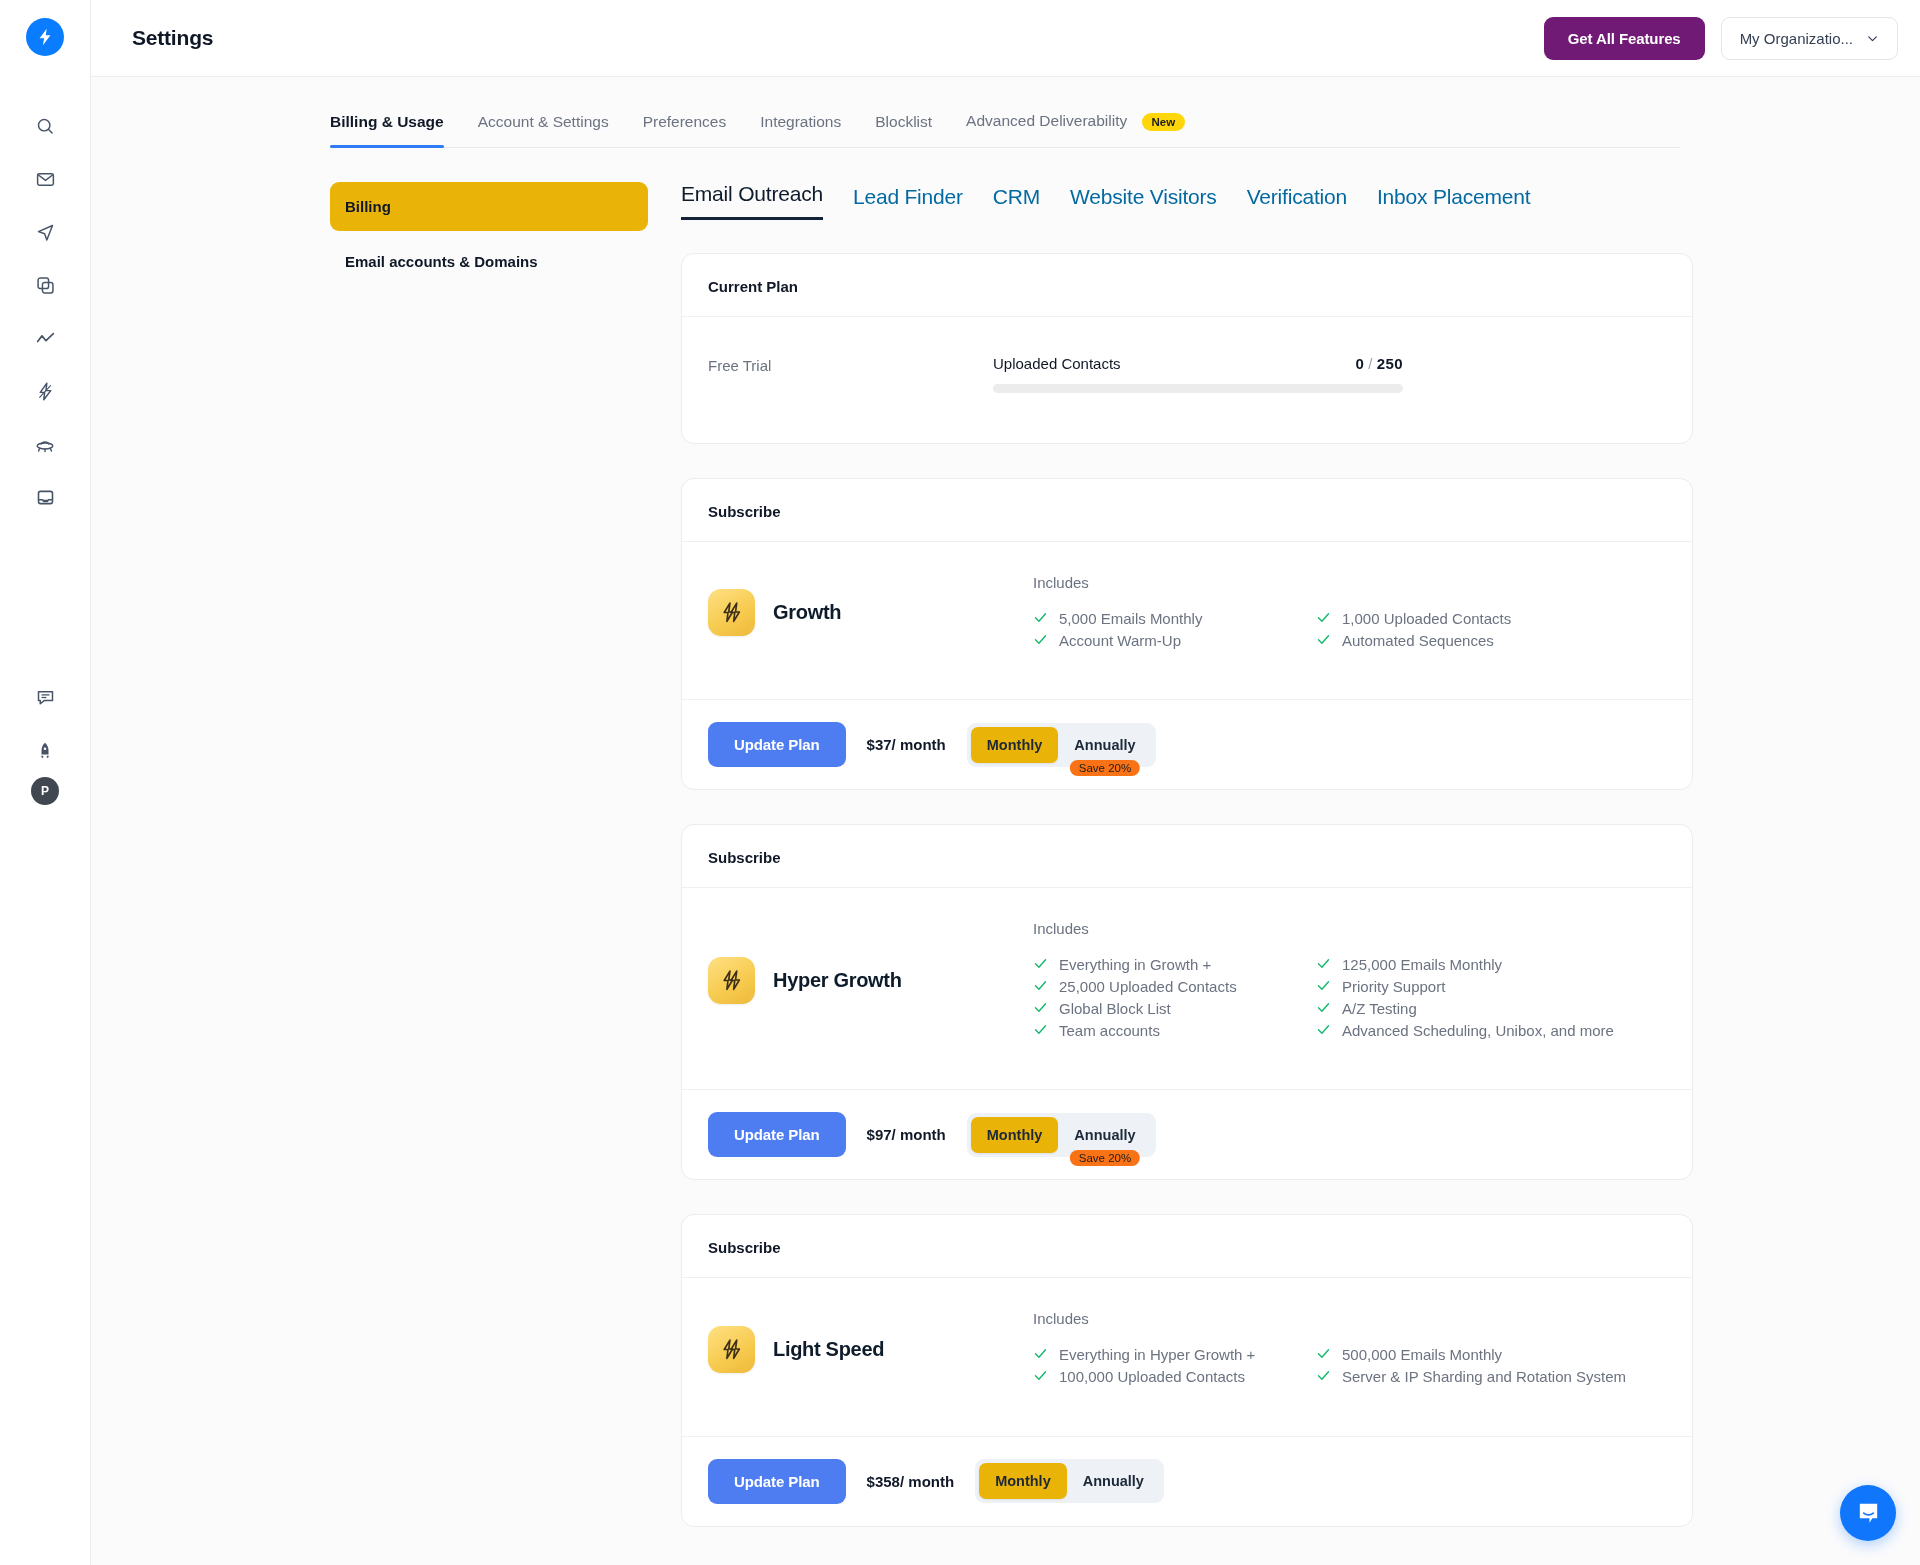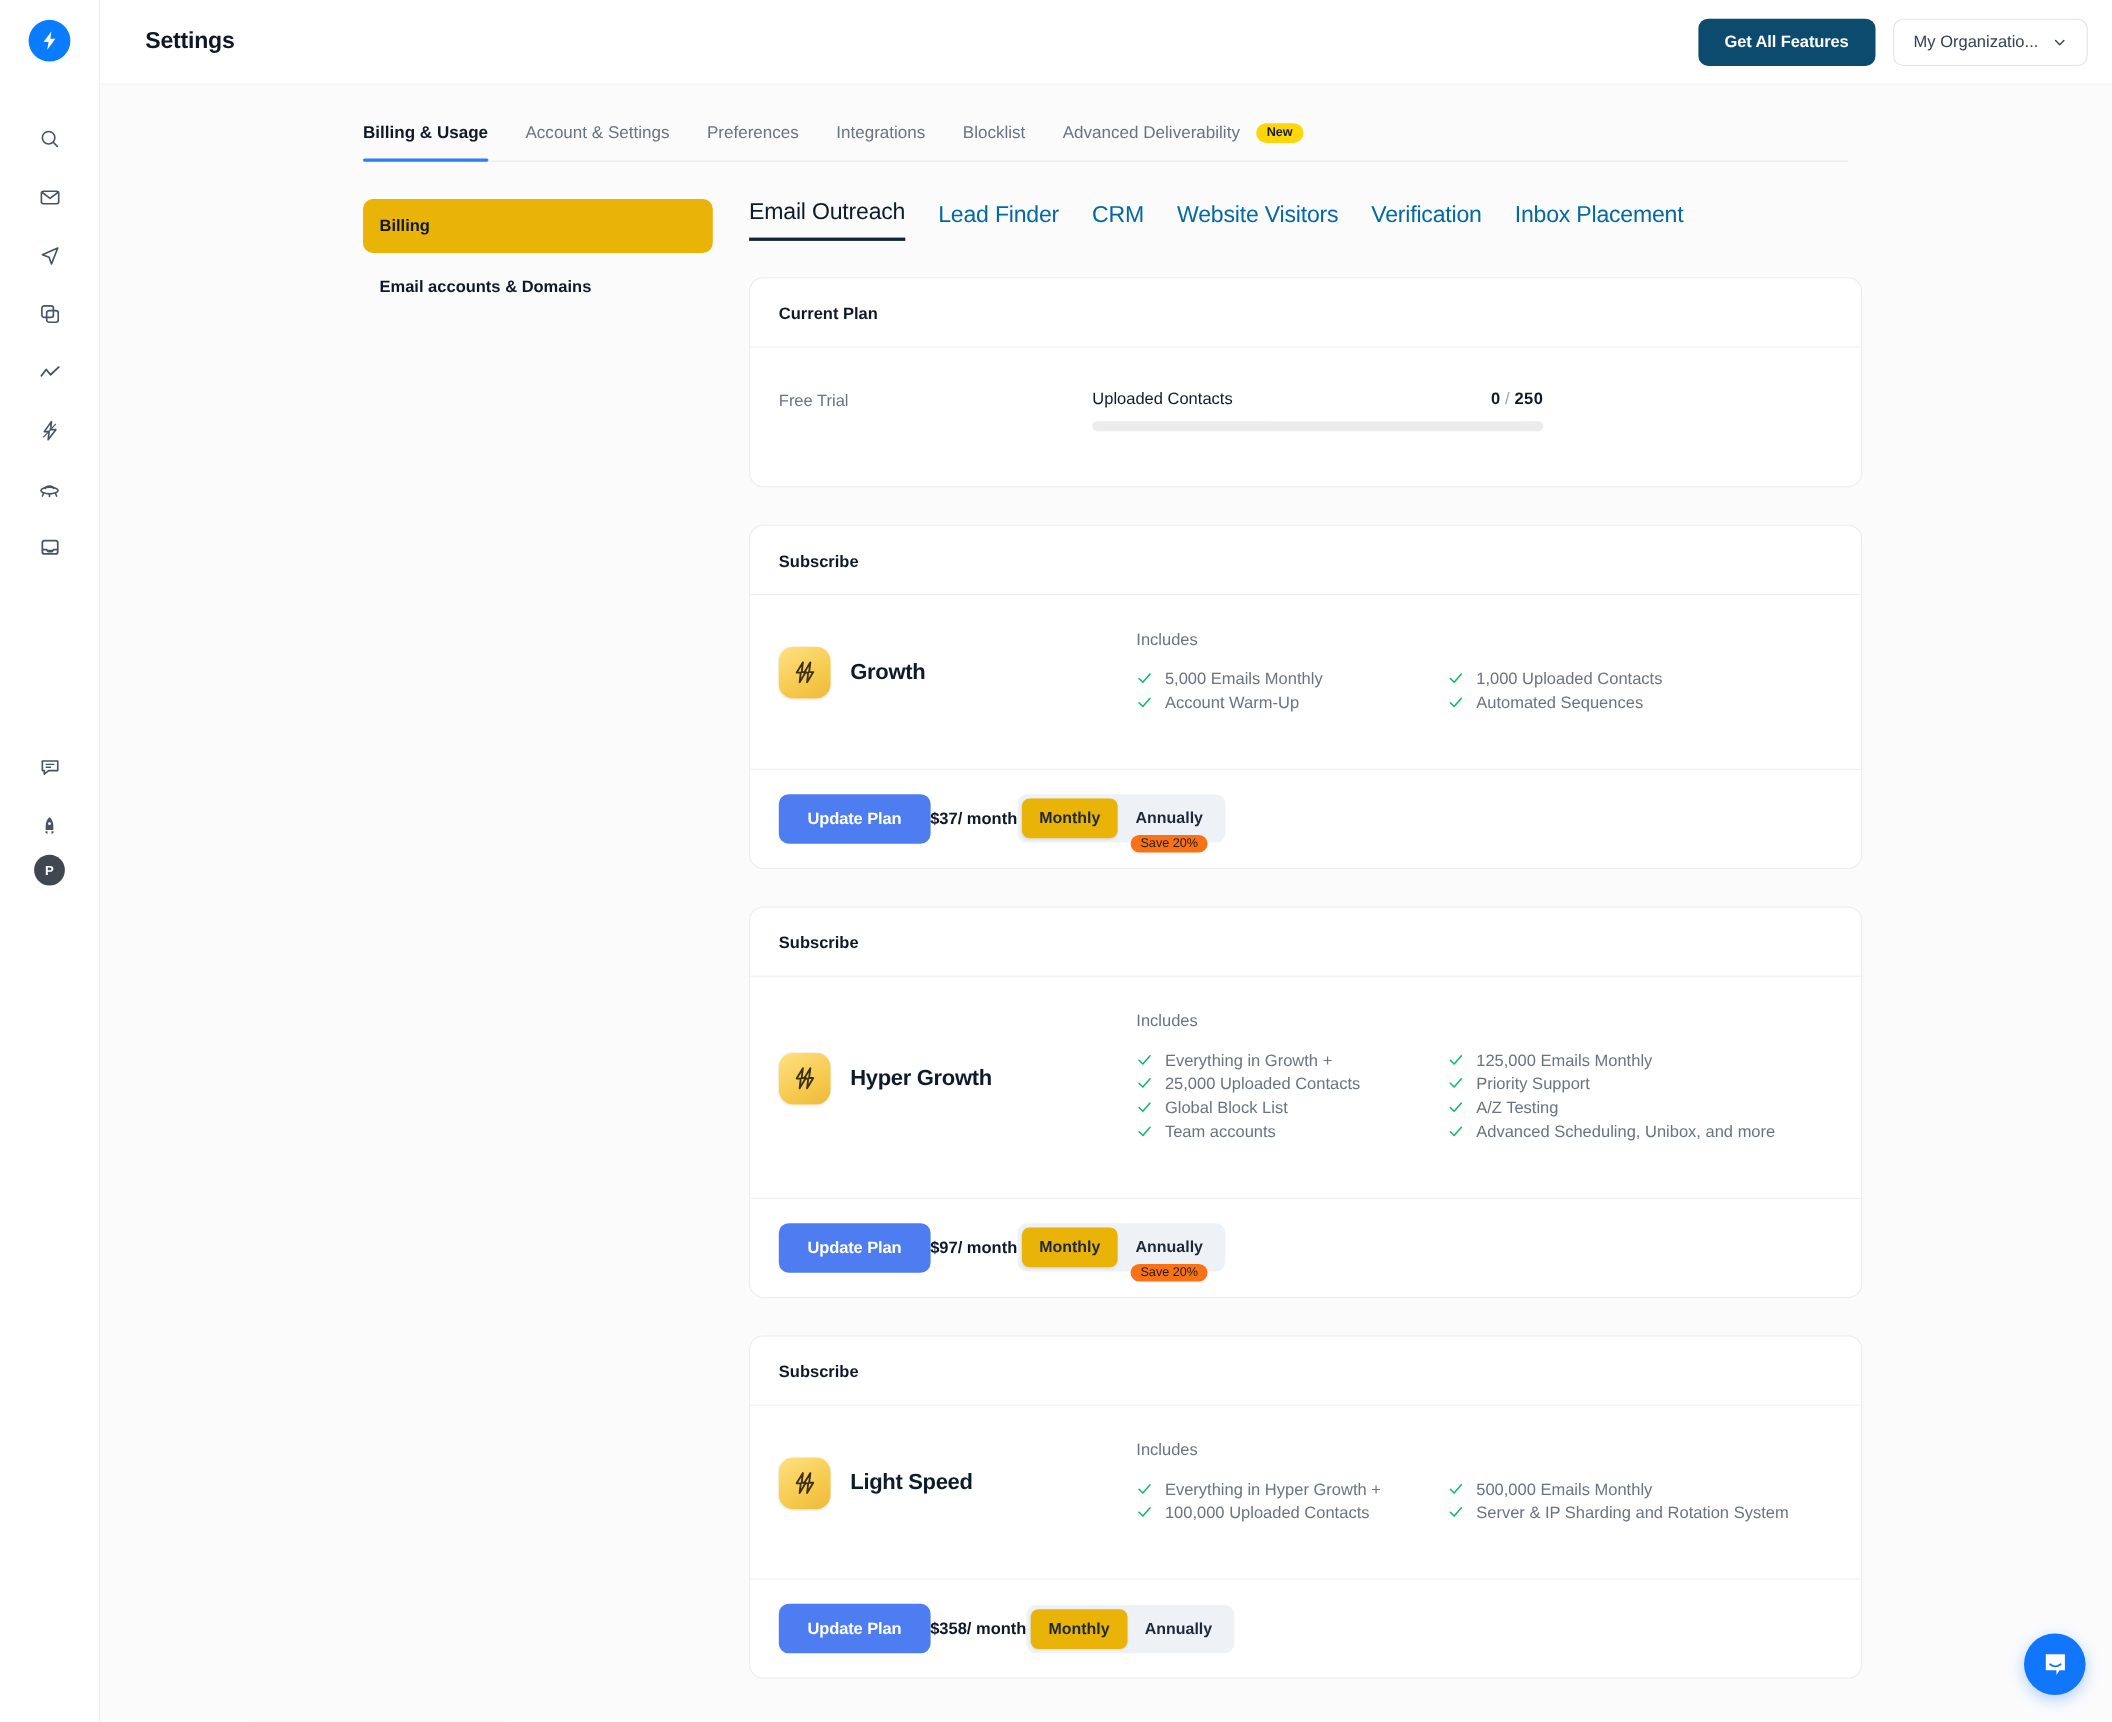--- a/index.html
+++ b/index.html
@@ -52,21 +52,21 @@
   .page-title {
     margin-left: 41px;
     font-size: 21px; font-weight: 700; color: #101828;
     letter-spacing: -0.2px;
   }
   .header-right {
     margin-left: auto; margin-right: 22px;
     display: flex; align-items: center; gap: 16px;
   }
   .btn-primary-sm {
-    background: #0c4a6e; color: #fff;
+    background: #701a75; color: #fff;
     font-size: 15px; font-weight: 700;
     border: none; border-radius: 9px;
     padding: 13px 24px; cursor: pointer;
     letter-spacing: -0.1px;
   }
   .org-select {
     border: 1px solid #e2e4e9; border-radius: 9px;
     background: #fff; color: #344054;
     font-size: 15px; padding: 12px 18px;
     display: flex; align-items: center; gap: 13px;
@@ -166,21 +166,21 @@
   }
   .plan-title { font-size: 20px; font-weight: 700; color: #0d1b2a; letter-spacing: -0.3px; }
   .features { flex: 1; }
   .features-head { font-size: 15px; color: #6b7280; margin-bottom: 17px; }
   .feat-grid { display: grid; grid-template-columns: 283px 1fr; }
   .feat { display: flex; gap: 11px; font-size: 15px; color: #6b7280; line-height: 1.45; }
   .feat .ck { color: #12b76a; flex-shrink: 0; margin-top: 2px; }
 
   .card-foot {
     border-top: 1px solid #eef0f2;
-    padding: 22px 26px; display: flex; align-items: center; 
+    padding: 22px 26px; display: flex; align-items: center; gap: 21px;
   }
   .btn-update {
     background: #4d7df0; color: #fff; border: none;
     border-radius: 9px; padding: 14px 26px;
     font-size: 15px; font-weight: 700; cursor: pointer;
     letter-spacing: -0.1px;
   }
   .price { font-size: 15px; font-weight: 700; color: #101828; text-align: right; }
   .toggle {
     display: flex; background: #eef1f6; border-radius: 9px;

